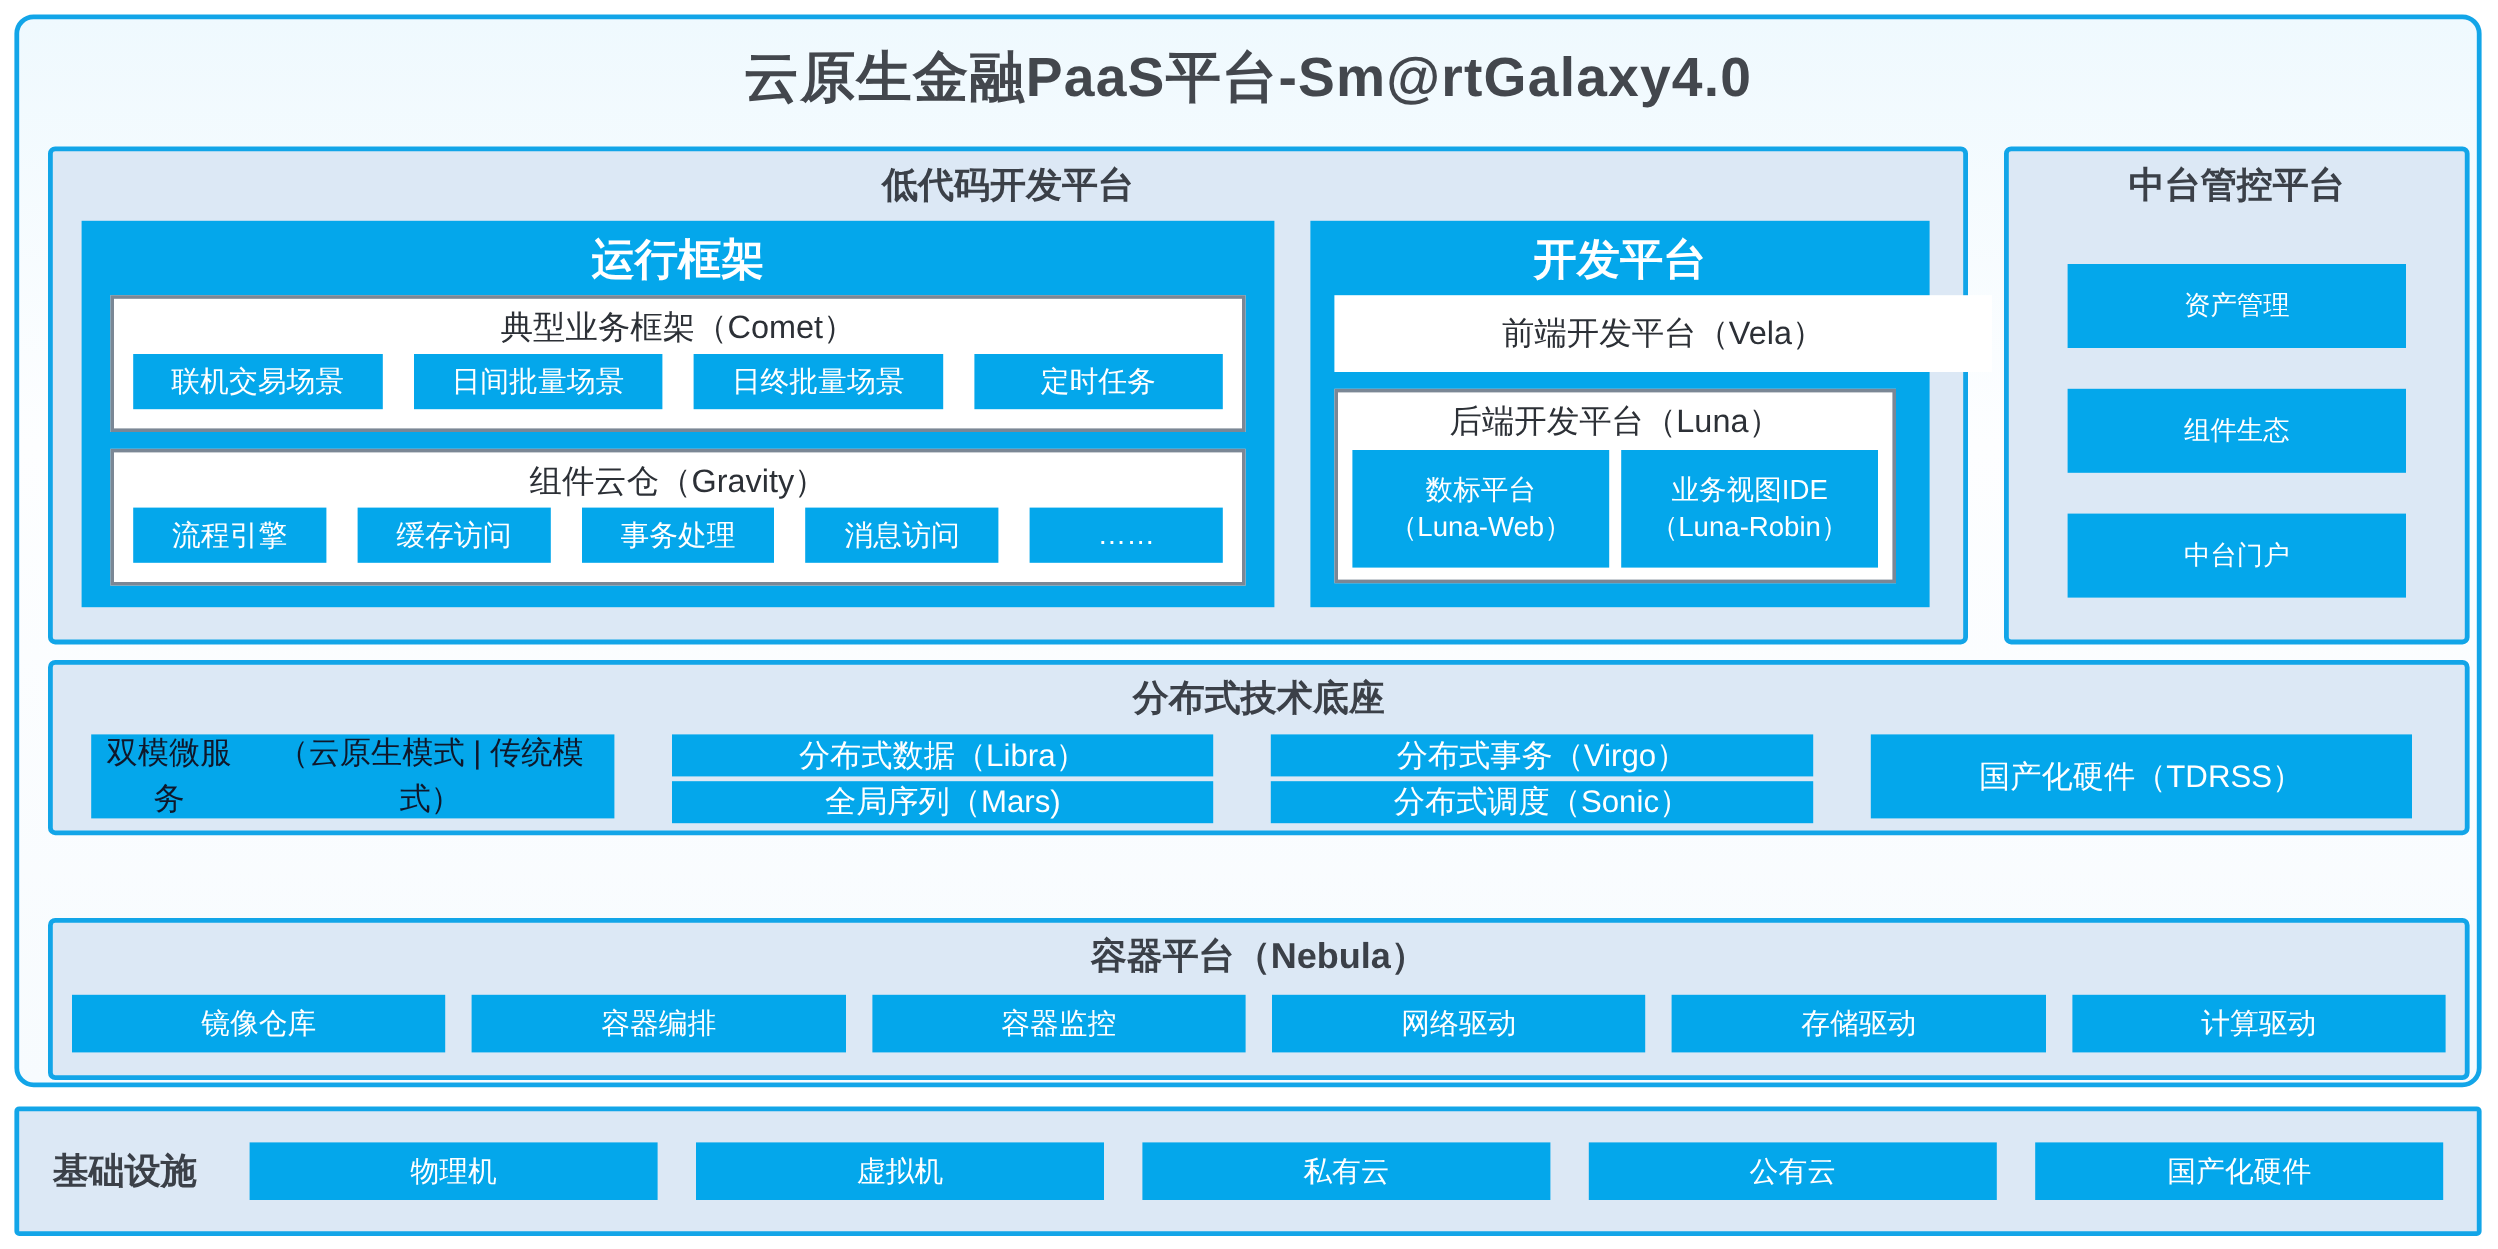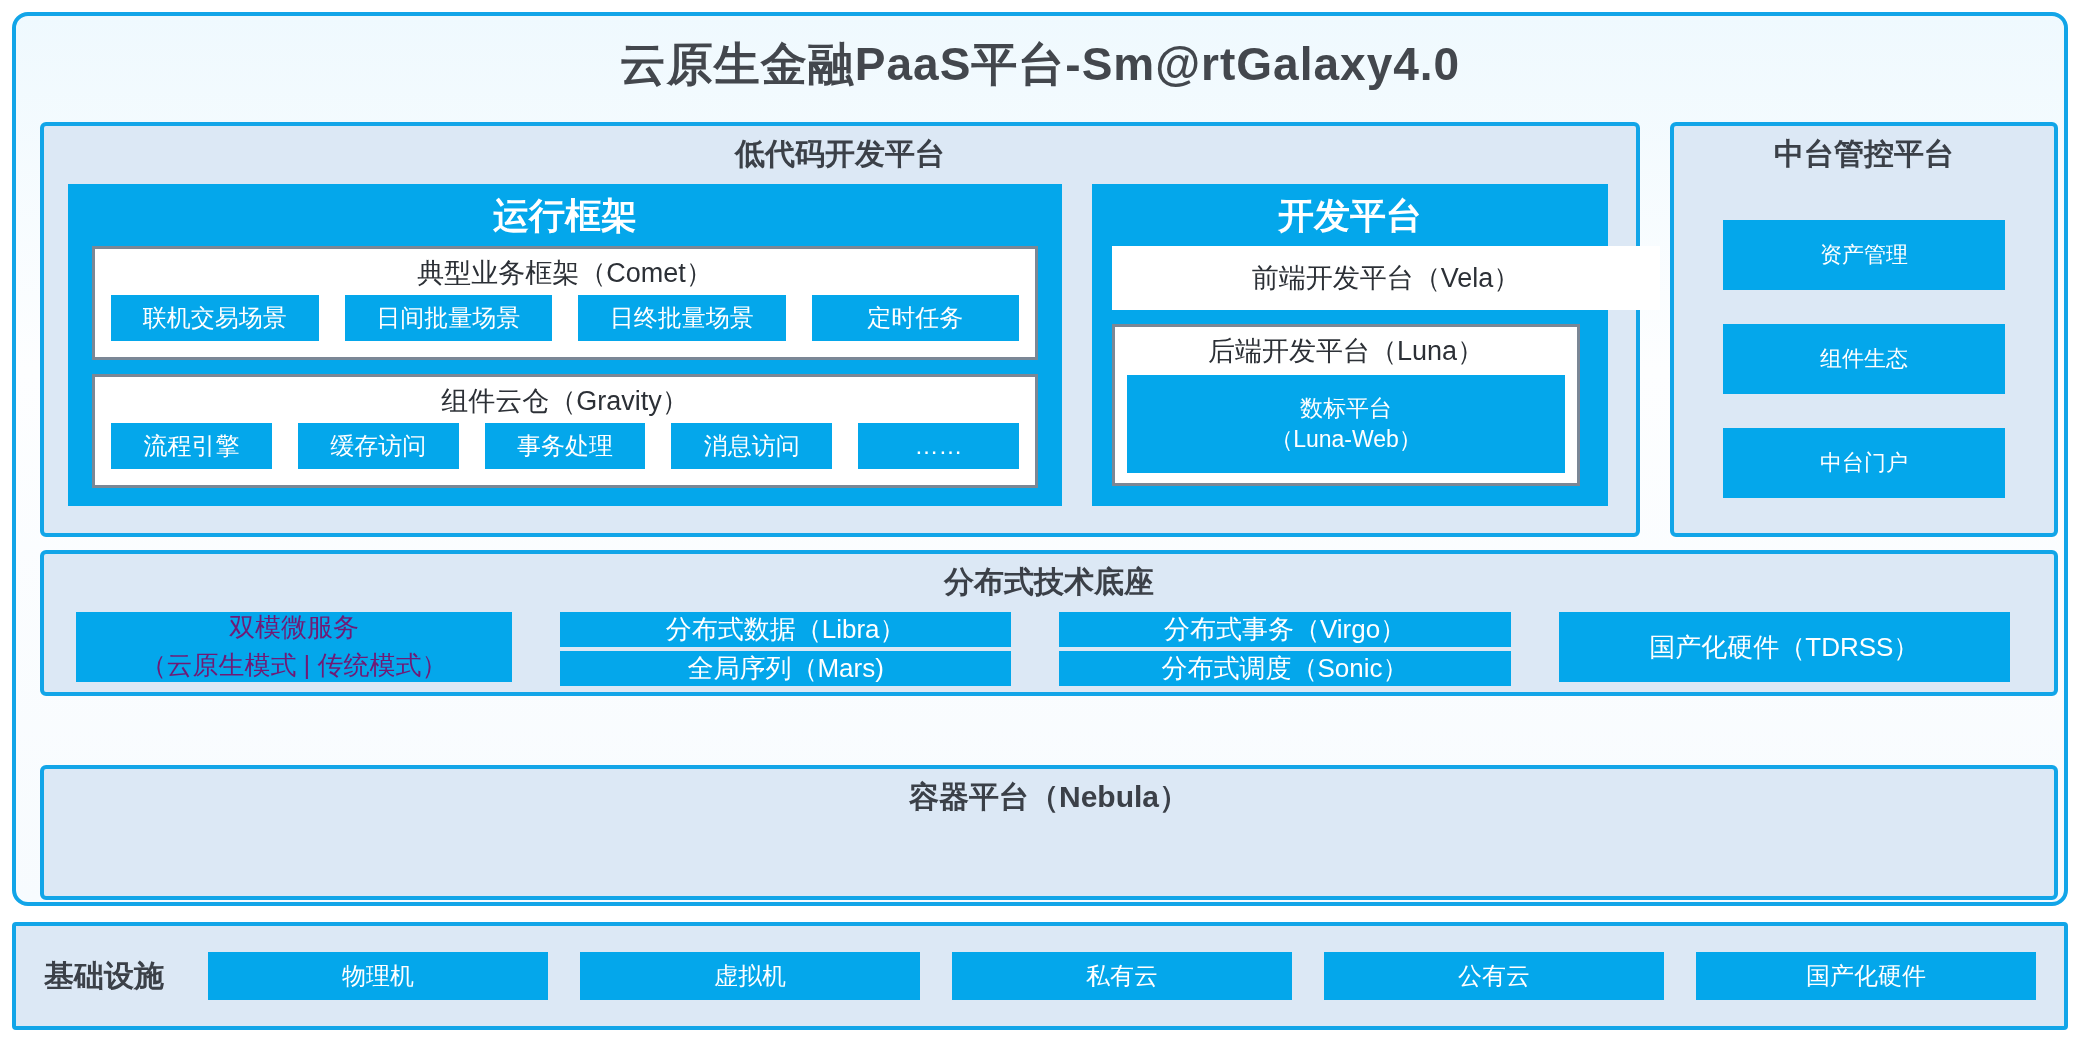--- a/index.html
+++ b/index.html
@@ -86,22 +86,22 @@
   .mid-btn.b0{top:94px;}
   .mid-btn.b1{top:198px;}
   .mid-btn.b2{top:302px;}
   
   .distributed{left:24px;top:534px;width:2018px;height:146px;}
   .dist-content{
     position:absolute;left:32px;right:44px;top:58px;bottom:10px;
     display:flex;gap:48px;
   }
   .dual-mode{
-    flex:0 0 436px;background:var(--blue);color:#701a75;font-size:26px;
-    display:flex;flex-direction:column;align-items:center;justify-content:center;
+    flex:0 0 436px;background:var(--blue);color:#0f172a;font-size:26px;
+    display:flex;align-items:center;justify-content:center;
     line-height:1.45;text-align:center;
   }
   .dist-col{flex:1;display:flex;flex-direction:column;gap:4px;}
   .dist-col .tile{font-size:26px;}
   
   .containerplat{left:24px;top:749px;width:2018px;height:135px;}
   .cp-row{
     position:absolute;left:16px;right:16px;top:60px;height:48px;
     display:flex;gap:22px;
   }
@@ -158,20 +158,24 @@
         <div class="vela-label">前端开发平台（Vela）</div>
       </div>
 
       <div class="white-box luna">
         <div class="white-box-title">后端开发平台（Luna）</div>
         <div class="luna-row">
           <div class="tile two-line">
             <span>数标平台</span>
             <span>（Luna-Web）</span>
           </div>
+          <div class="tile two-line">
+            <span>业务视图IDE</span>
+            <span>（Luna-Robin）</span>
+          </div>
         </div>
       </div>
     </div>
   </div>
 
   <div class="section midplatform">
     <div class="section-header">中台管控平台</div>
     <div class="mid-btn b0">资产管理</div>
     <div class="mid-btn b1">组件生态</div>
     <div class="mid-btn b2">中台门户</div>
@@ -193,20 +197,28 @@
         <div class="tile">分布式调度（Sonic）</div>
       </div>
       <div class="dist-col">
         <div class="tile">国产化硬件（TDRSS）</div>
       </div>
     </div>
   </div>
 
   <div class="section containerplat">
     <div class="section-header">容器平台（Nebula）</div>
+    <div class="cp-row">
+      <div class="tile">镜像仓库</div>
+      <div class="tile">容器编排</div>
+      <div class="tile">容器监控</div>
+      <div class="tile">网络驱动</div>
+      <div class="tile">存储驱动</div>
+      <div class="tile">计算驱动</div>
+    </div>
   </div>
 </div>
 
 <div class="infrastructure">
   <div class="infra-label">基础设施</div>
   <div class="tile">物理机</div>
   <div class="tile">虚拟机</div>
   <div class="tile">私有云</div>
   <div class="tile">公有云</div>
   <div class="tile">国产化硬件</div>

